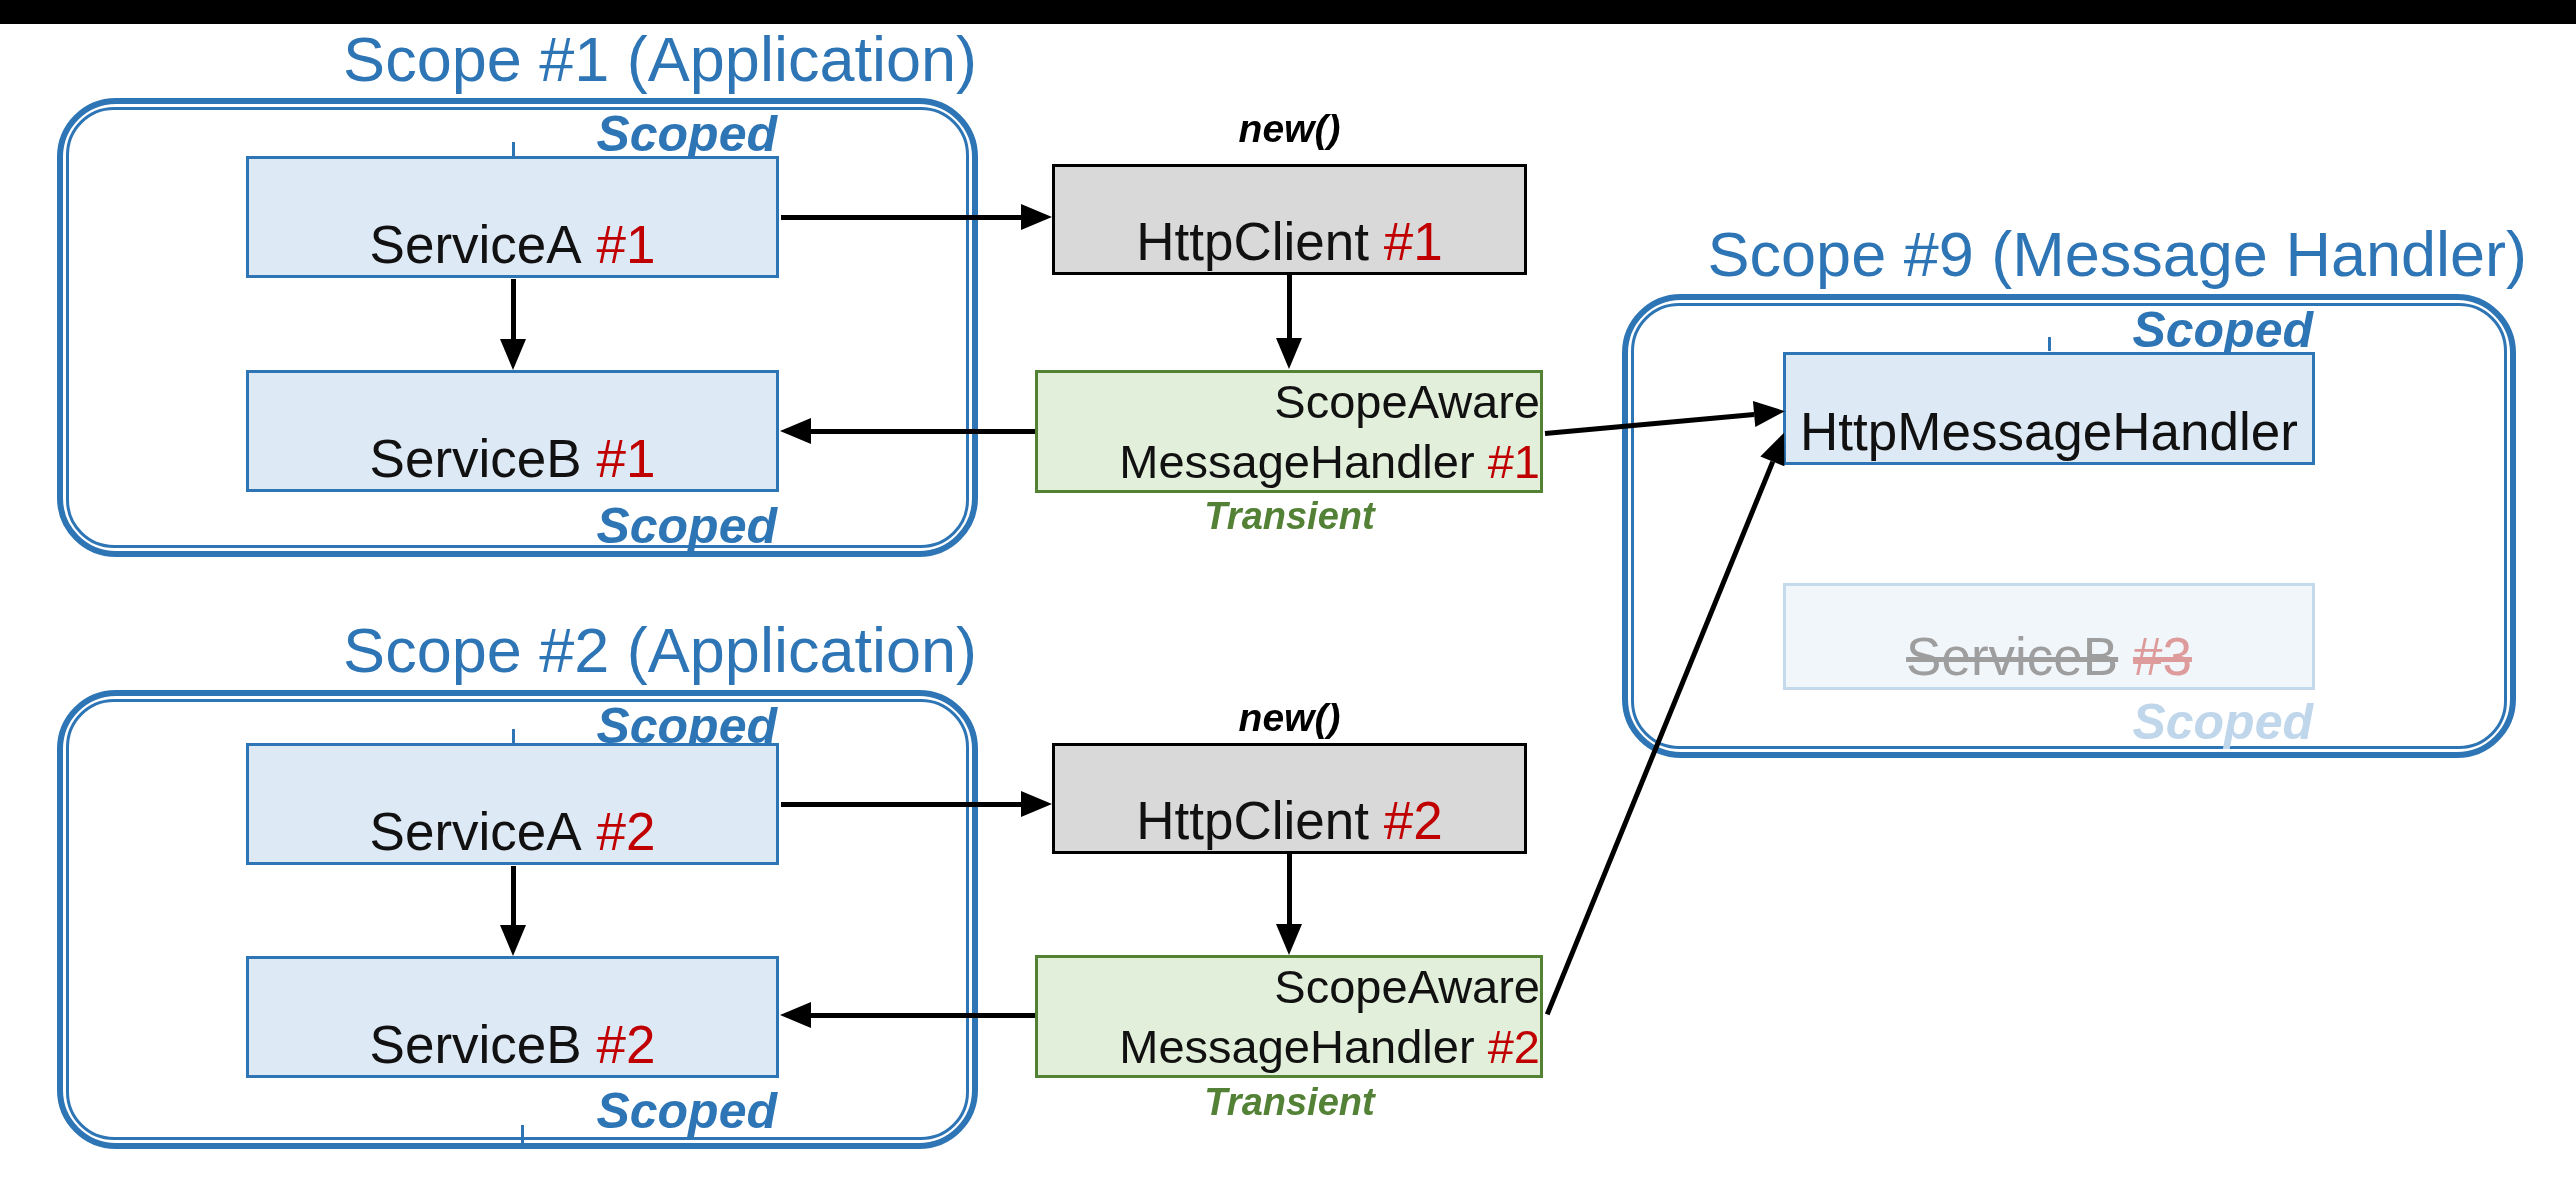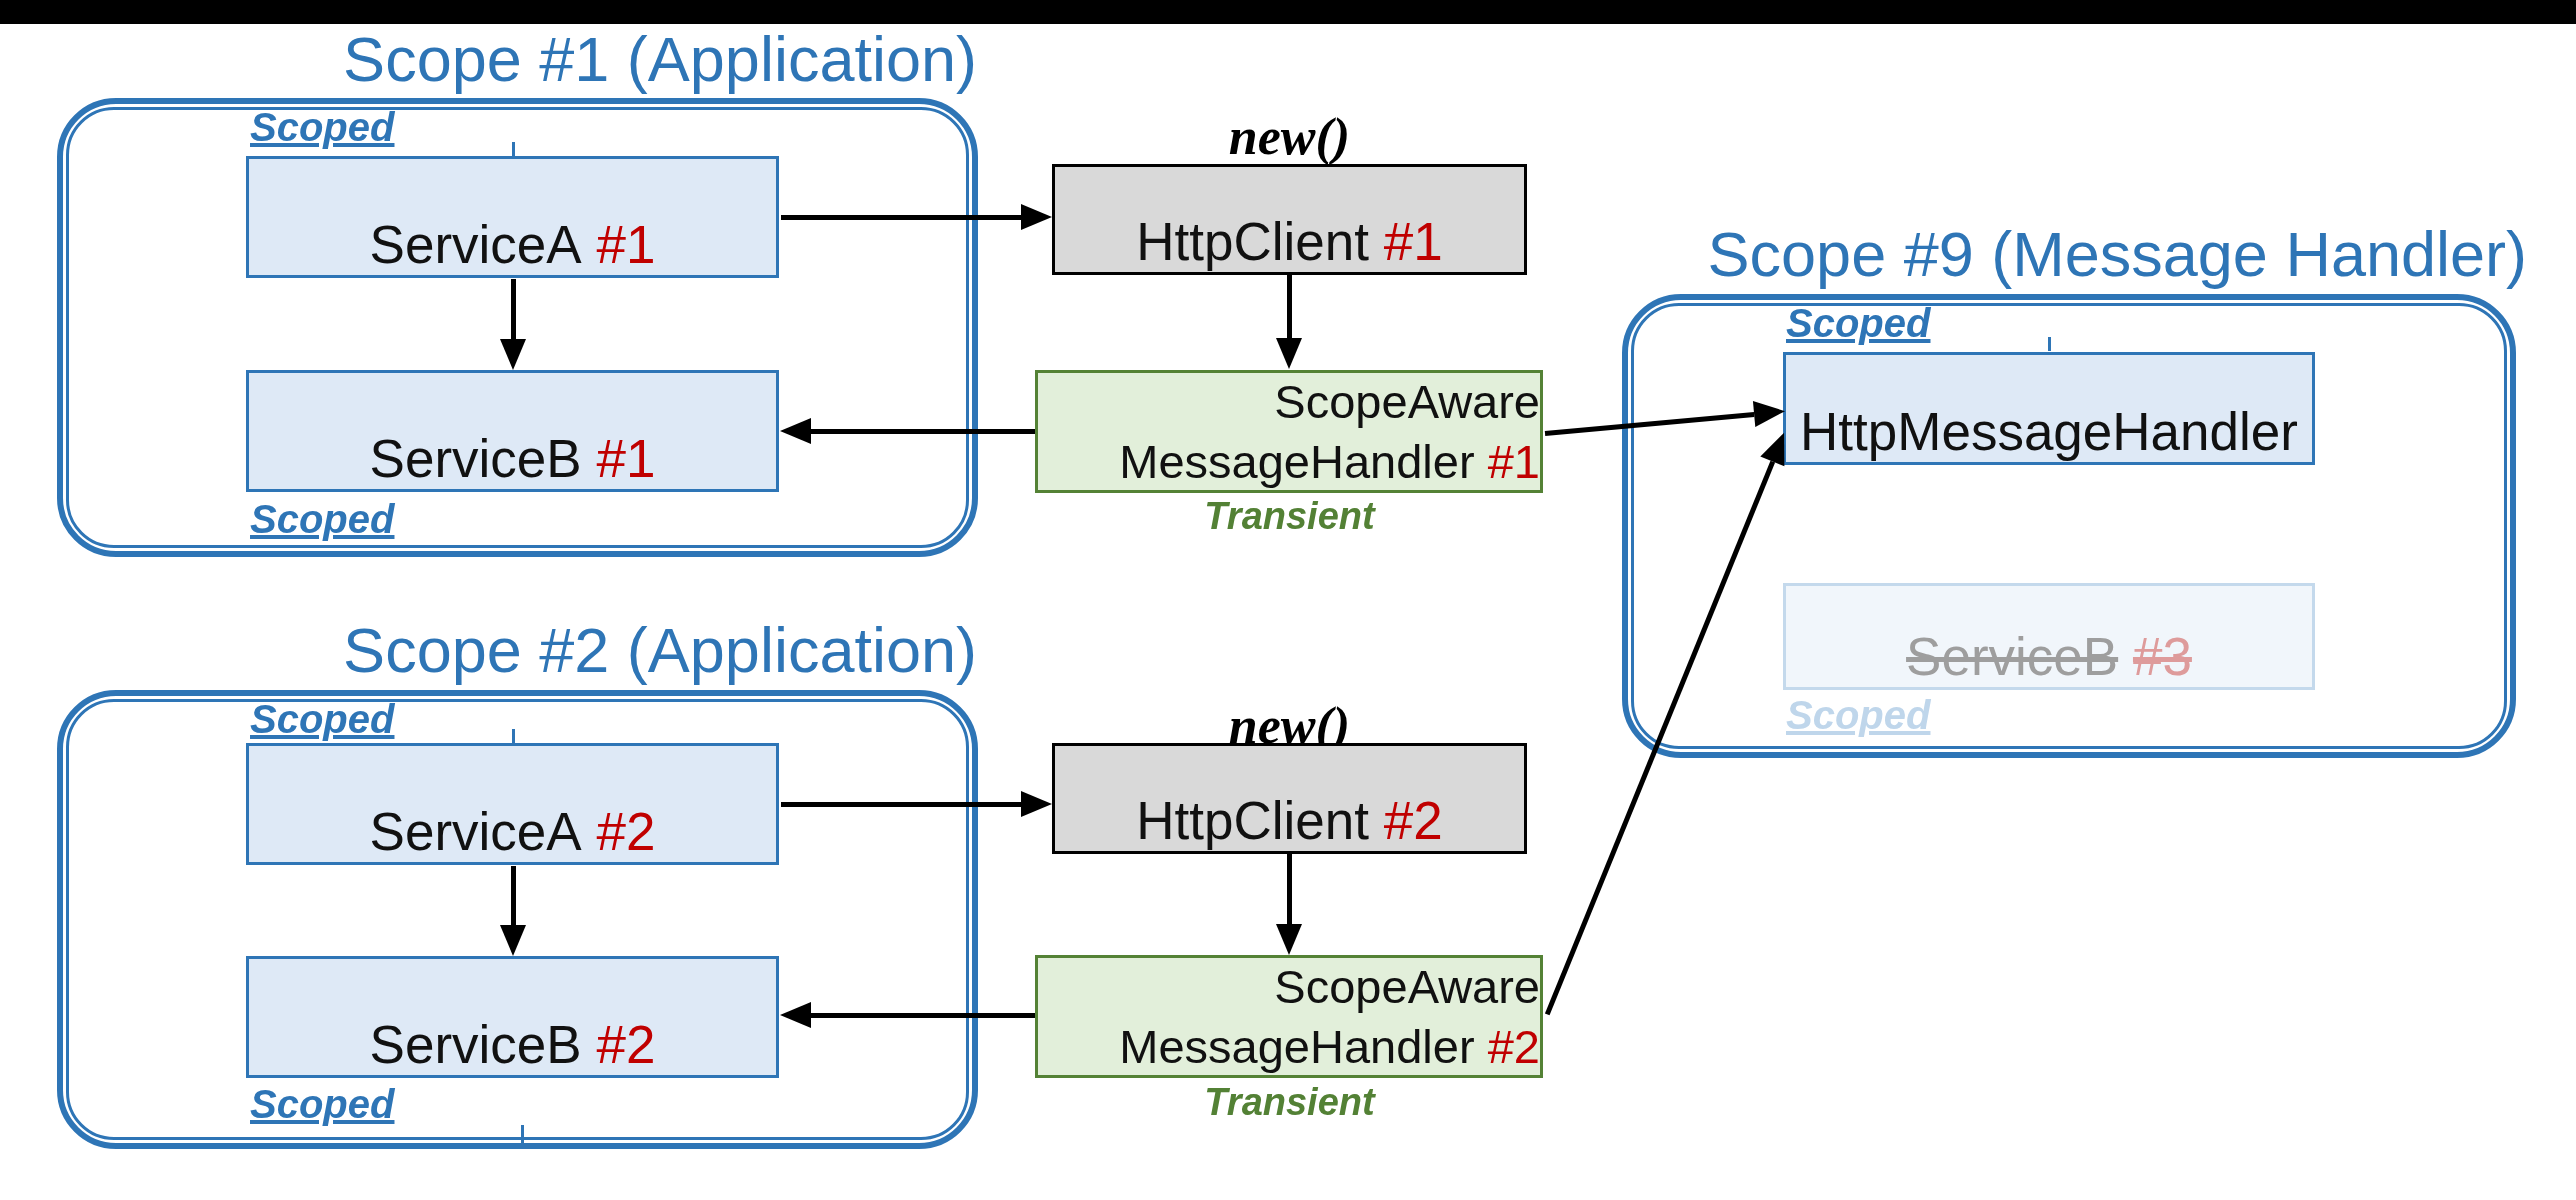--- a/index.html
+++ b/index.html
@@ -12,23 +12,23 @@
   html,body{margin:0;padding:0;}
   body{
     width:2576px;height:1201px;position:relative;background:var(--c-white);
     overflow:hidden;font-family:"Liberation Sans",sans-serif;
   }
   .topbar{position:absolute;left:0;top:0;width:2576px;height:24px;background:var(--c-black);}
   
   .scope{position:absolute;border:6.8px solid var(--c-blue);border-radius:59px;background:transparent;}
   .scope::before{content:"";position:absolute;inset:3px;border:3.8px solid var(--c-blue);border-radius:48px;pointer-events:none;}
   .title{position:absolute;color:var(--c-blue);font-size:63px;line-height:1.05;text-align:right;white-space:nowrap;}
-  .scoped{position:absolute;font-style:italic;font-weight:700;font-size:40px;color:var(--c-blue);text-align:left;white-space:nowrap;text-decoration:underline;}
+  .scoped{position:absolute;font-style:italic;font-weight:700;font-size:50px;color:var(--c-blue);text-align:right;white-space:nowrap;}
   .scoped.faded{color:var(--c-faded_blue);}
-  .annot{position:absolute;font-style:italic;font-weight:700;font-size:52px;color:var(--c-black);text-align:center;white-space:nowrap;font-family:Liberation Serif, serif;}
+  .annot{position:absolute;font-style:italic;font-weight:700;font-size:39px;color:var(--c-black);text-align:center;white-space:nowrap;}
   .transient{position:absolute;font-style:italic;font-weight:700;font-size:38px;color:var(--c-green_text);text-align:center;white-space:nowrap;}
   .node{position:absolute;display:flex;align-items:flex-end;justify-content:center;
         font-size:53px;color:#111;white-space:nowrap;}
   .node.blue{background:var(--c-light_blue_fill);border:3.8px solid var(--c-blue);}
   .node.gray{background:var(--c-gray_fill);border:3.8px solid var(--c-black);}
   .node.green{background:var(--c-green_fill);border:3.8px solid var(--c-green_border);
         flex-direction:column;font-size:47px;line-height:60px;}
   .node.fadedbox{background:var(--c-faded_fill);border:3px solid var(--c-faded_border);}
   .idref{color:var(--c-red);}
   .gap{display:inline-block;width:0.28em;}

